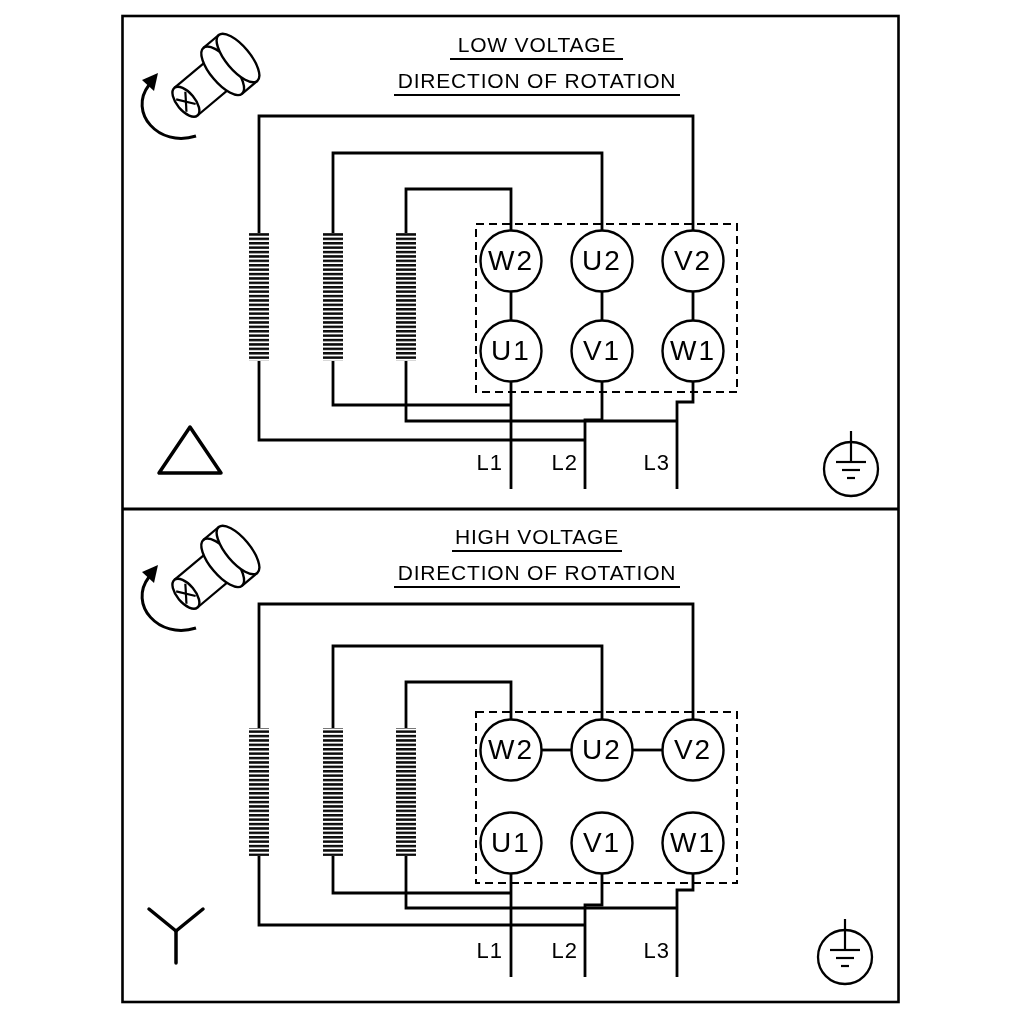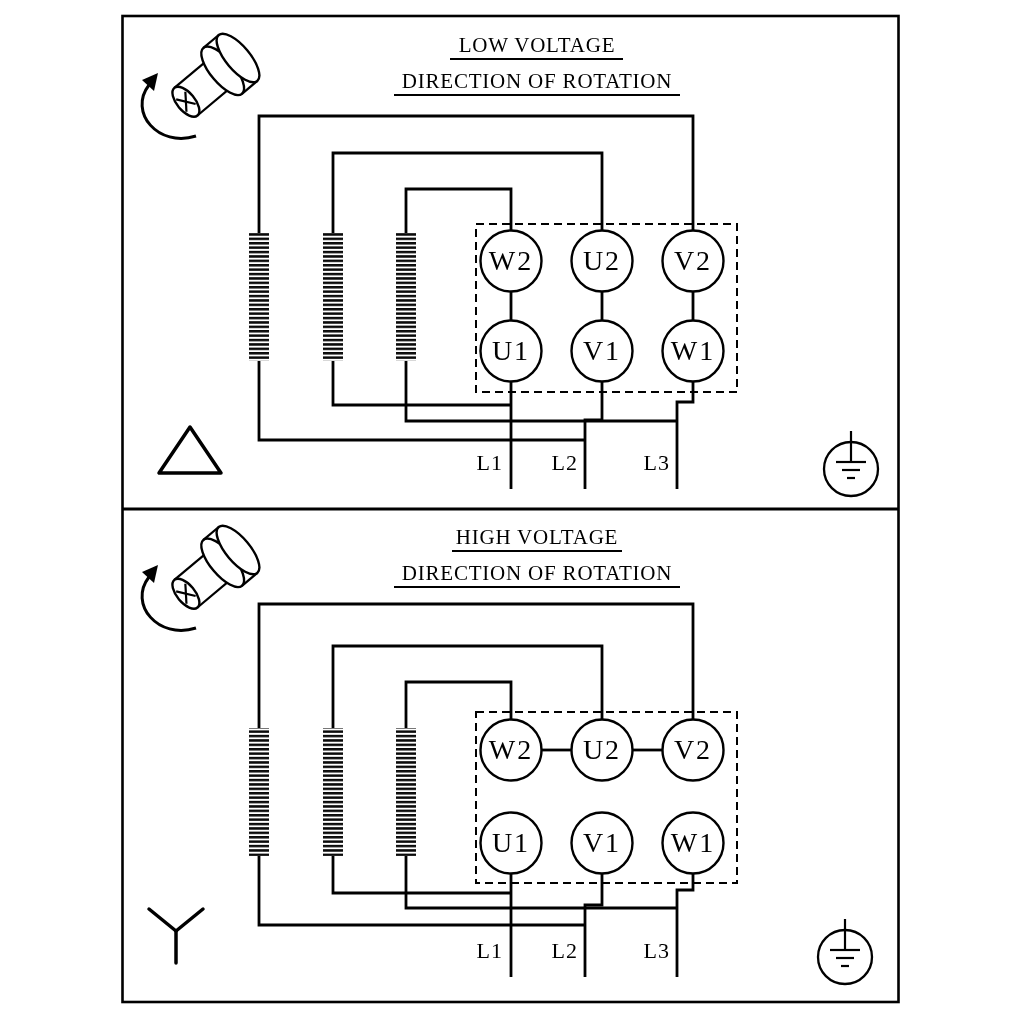--- a/index.html
+++ b/index.html
@@ -1,16 +1,16 @@
 <!DOCTYPE html>
 <html><head>
 <meta charset="utf-8">
 <style>
   html,body{margin:0;padding:0;background:#ffffff;}
-  .stage{width:844px;height:1024px;background:#ffffff;position:relative;font-family:Liberation Serif, serif;}
+  .stage{width:844px;height:1024px;background:#ffffff;position:relative;font-family:Liberation Sans, sans-serif;}
   svg{display:block;}
   .wire{stroke:#000;stroke-width:2.8;fill:none;stroke-linecap:butt;stroke-linejoin:miter;}
   .thin{stroke:#000;stroke-width:2.2;fill:none;}
   .frame{stroke:#000;stroke-width:2.6;fill:none;}
   .dashedbox{stroke:#000;stroke-width:2;fill:none;stroke-dasharray:8 5;}
   .termcircle{fill:#fff;stroke:#000;stroke-width:2.4;}
   .title{font-size:21px;letter-spacing:0.8px;fill:#000;text-anchor:middle;}
   .tlabel{font-size:28px;letter-spacing:2px;fill:#000;text-anchor:middle;}
   .llabel{font-size:22px;letter-spacing:1px;fill:#000;text-anchor:end;}
   .sym{stroke:#000;stroke-width:3.5;fill:none;stroke-linecap:round;stroke-linejoin:round;}

